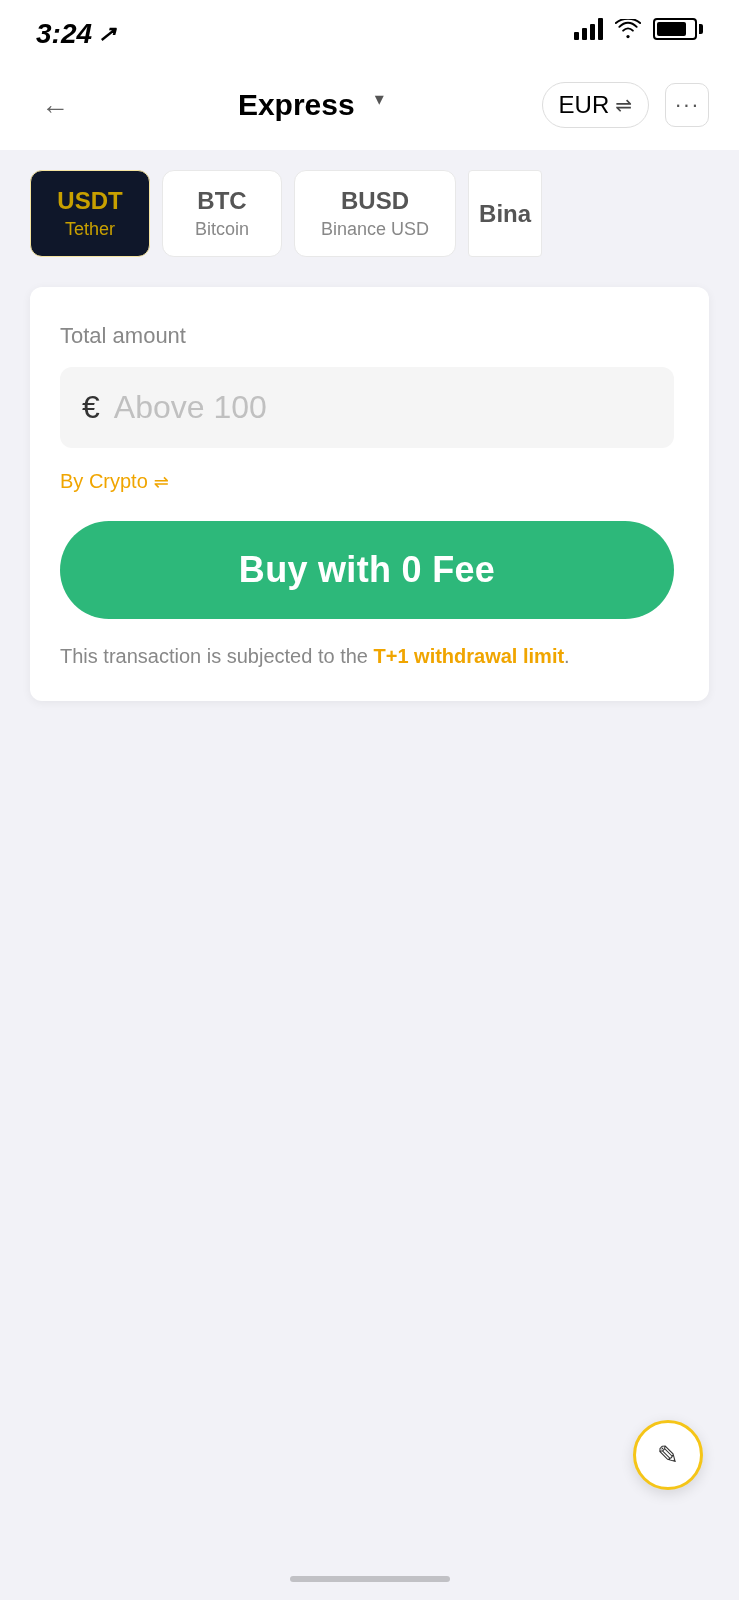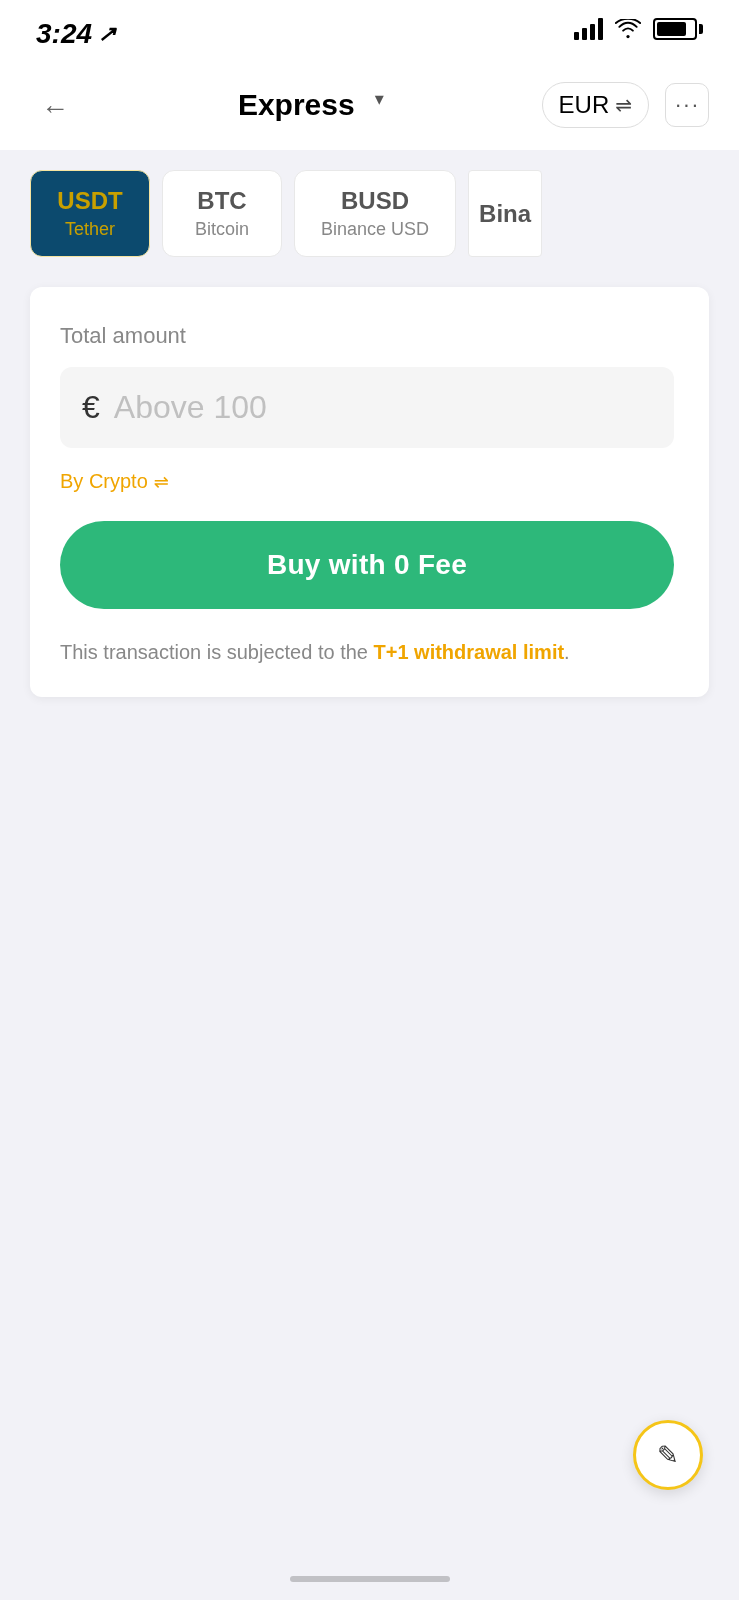--- a/index.html
+++ b/index.html
@@ -210,21 +210,21 @@
       flex-direction: column;
       align-items: center;
       padding: 16px 26px;
       border-radius: 12px;
       border: 1.5px solid #e8e8e8;
       background: #fff;
       cursor: pointer;
       min-width: 120px;
     }
     .crypto-tab.active {
-      background: #0c4a6e;
+      background: #0f172a;
       border-color: #f5e4a0;
     }
     .crypto-tab-symbol {
       font-size: 24px;
       font-weight: 700;
       color: #c8a000;
       margin-bottom: 4px;
     }
     .crypto-tab.inactive .crypto-tab-symbol {
       color: #555;
@@ -327,24 +327,24 @@
     }
 
     
     .buy-button {
       width: 100%;
       background: #2db87a;
       border: none;
       border-radius: 50px;
       padding: 28px 0;
       color: #fff;
-      font-size: 28px;
+      font-size: 36px;
       font-weight: 600;
       cursor: pointer;
-      margin-bottom: 28px;
+      margin-bottom: 22px;
       letter-spacing: 0.3px;
     }
 
     
     .disclaimer {
       font-size: 20px;
       color: #888;
       line-height: 1.5;
     }
     .disclaimer-link {

